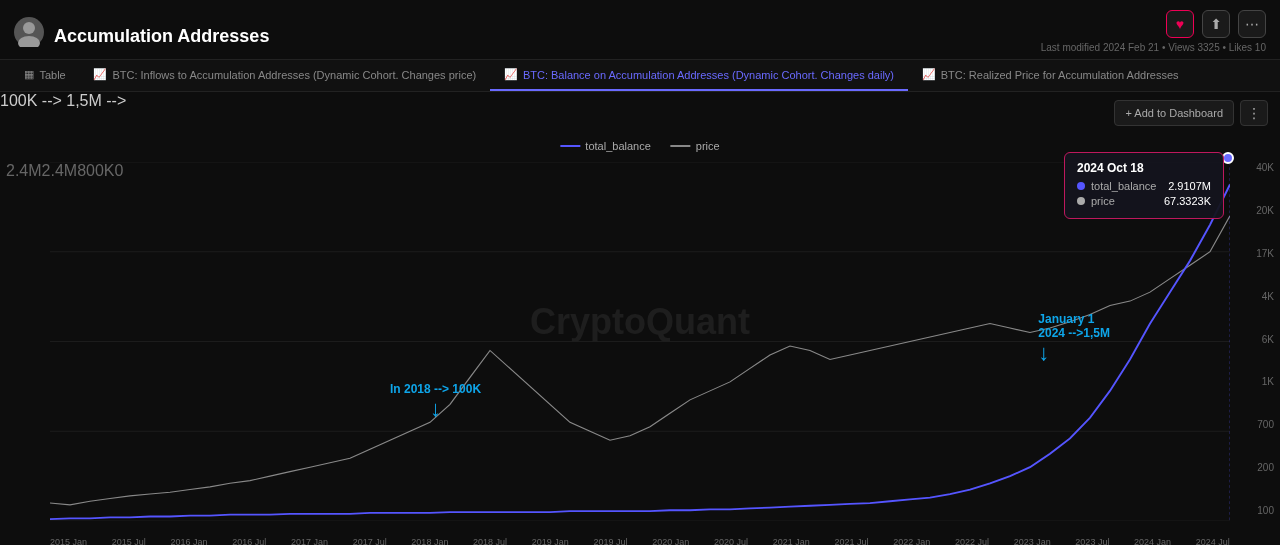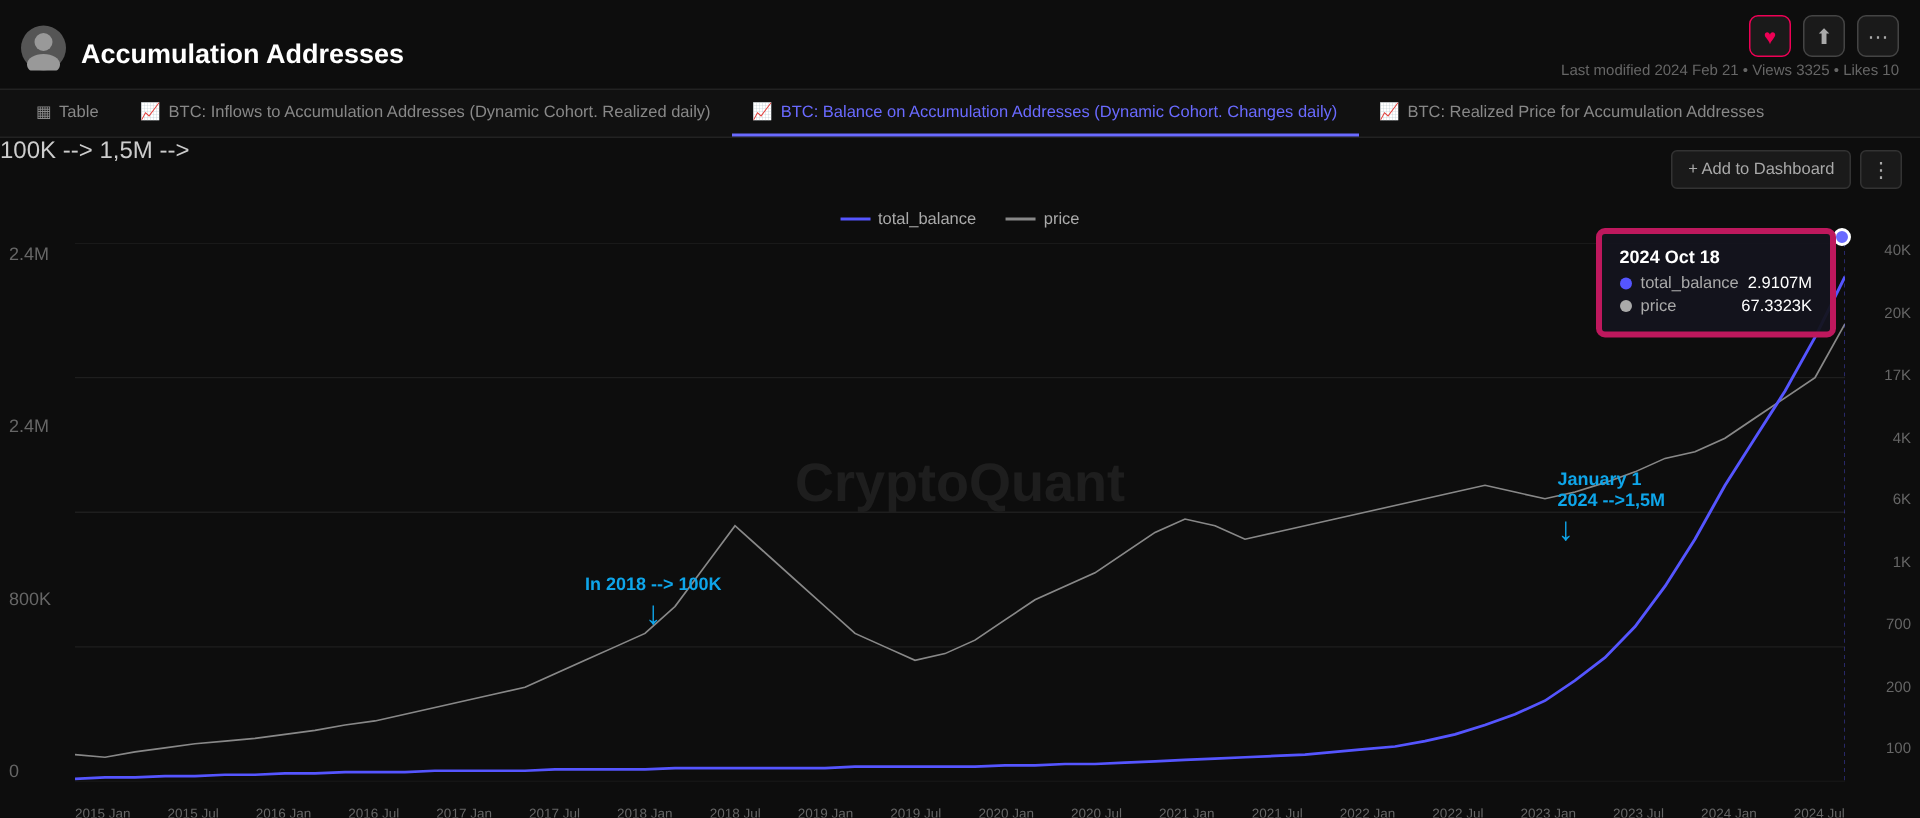--- a/index.html
+++ b/index.html
@@ -160,21 +160,21 @@
       font-weight: bold;
       pointer-events: none;
       white-space: nowrap;
     }
     
     .tooltip {
       position: absolute;
       top: 60px;
       right: 56px;
       background: rgba(20,20,30,0.95);
-      border: 4px solid #be185d;
+      border: 1px solid #be185d;
       border-radius: 6px;
       padding: 8px 12px;
       font-size: 11px;
       color: #ccc;
       min-width: 160px;
     }
     .tooltip-date {
       font-weight: bold;
       color: #fff;
       margin-bottom: 5px;
@@ -204,31 +204,30 @@
       font-size: 22px;
       display: block;
     }
     
     .y-left {
       position: absolute;
       left: 6px;
       top: 70px;
       bottom: 30px;
       display: flex;
-      flex-direction: column;
-      justify-content: space-between;
-      font-size: 12px;
+      justify-content: flex-start;
+      font-size: 16px;
       color: #666;
     }
     
     .y-right {
       position: absolute;
       right: 6px;
       top: 70px;
-      bottom: 46px;
+      bottom: 35px;
       display: flex;
       flex-direction: column;
       justify-content: space-between;
       font-size: 10px;
       color: #666;
       text-align: right;
       gap: 24px;
     }
     
     .x-axis {
@@ -283,21 +282,21 @@
   </div>
 </div>
 
 <div class="tabs">
   <div class="tab">
     <span class="tab-icon">▦</span>
     <span>Table</span>
   </div>
   <div class="tab">
     <span class="tab-icon">📈</span>
-    <span>BTC: Inflows to Accumulation Addresses (Dynamic Cohort. Realized daily)</span>
+    <span>BTC: Inflows to Accumulation Addresses (Dynamic Cohort. Changes price)</span>
   </div>
   <div class="tab active">
     <span class="tab-icon">📈</span>
     <span>BTC: Balance on Accumulation Addresses (Dynamic Cohort. Changes daily)</span>
   </div>
   <div class="tab">
     <span class="tab-icon">📈</span>
     <span>BTC: Realized Price for Accumulation Addresses</span>
   </div>
 </div>

